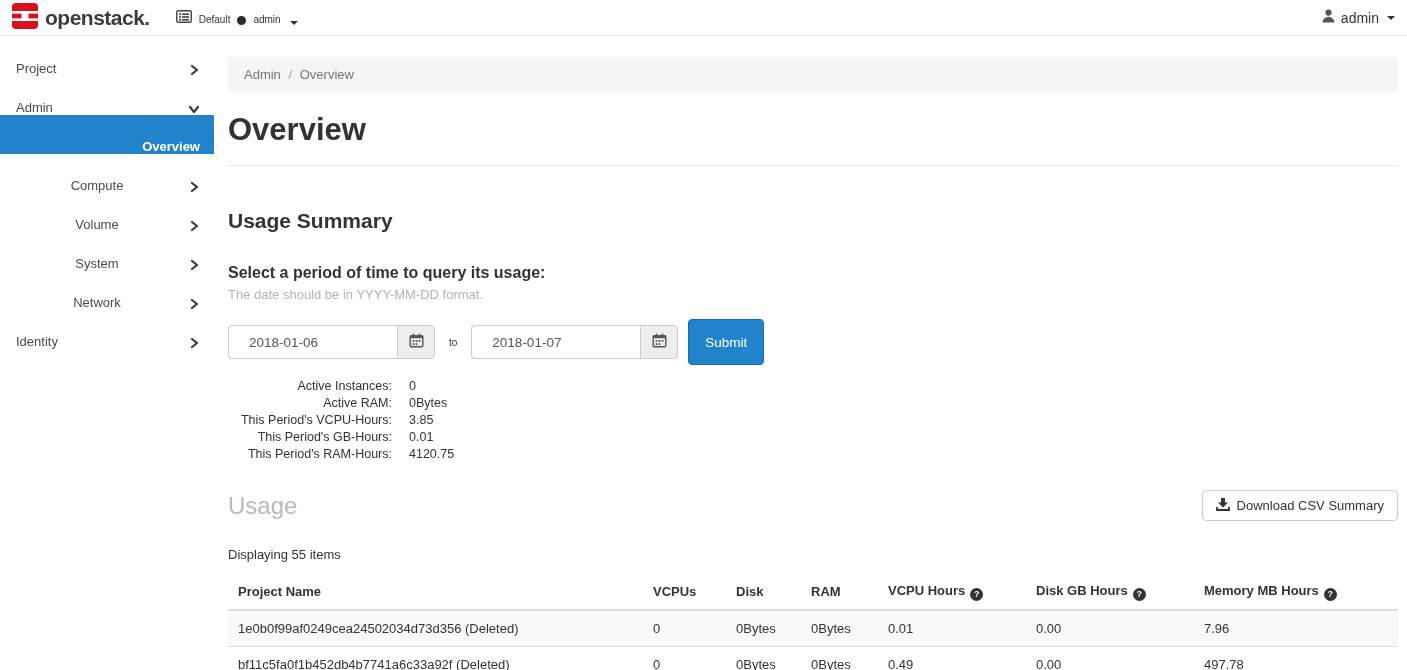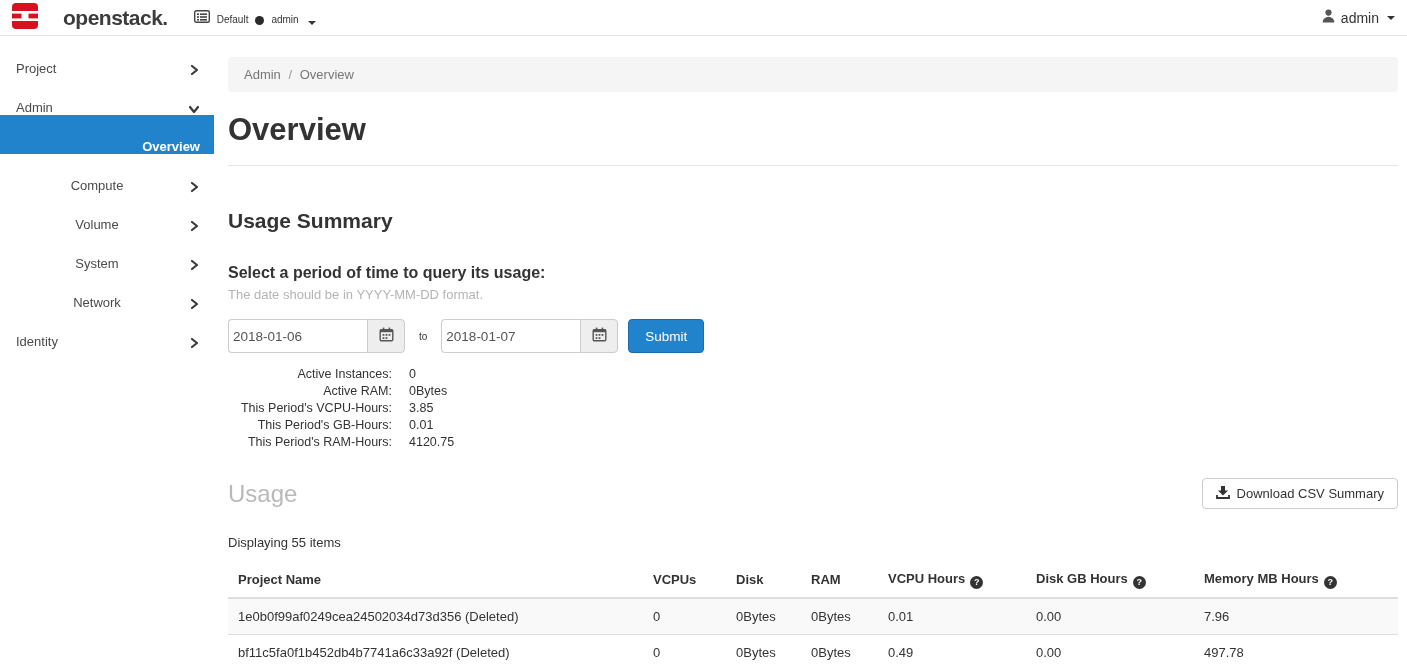--- a/index.html
+++ b/index.html
@@ -9,21 +9,21 @@
     background: #fff; color: #333;
     font-family: "Liberation Sans", sans-serif;
   }
   .app { width: 1407px; height: 670px; display: flex; flex-direction: column; }
 
   
   .navbar {
     height: 36px; flex: 0 0 36px; display: flex; align-items: center;
     padding: 0 12px; border-bottom: 1px solid #e2e2e2; background: #fff;
   }
-  .brand { display: flex; align-items: center; gap: 25px; cursor: pointer; }
+  .brand { display: flex; align-items: center; gap: 7px; cursor: pointer; }
   .brand-text { font-size: 21px; font-weight: bold; color: #3c3c3c; letter-spacing: -0.5px; }
   .ctx-switcher { margin-left: 26px; display: flex; align-items: flex-end; gap: 7px; font-size: 10px; color: #333; cursor: pointer; }
   .ctx-dot { width: 9px; height: 9px; border-radius: 50%; background: #2b2b2b; display: inline-block; }
   .caret { width: 0; height: 0; border-left: 4px solid transparent; border-right: 4px solid transparent; border-top: 4px solid #333; display: inline-block; margin-left: 2px; }
   .user-menu { margin-left: auto; display: flex; align-items: center; gap: 6px; font-size: 14px; color: #333; cursor: pointer; }
 
   
   .main { flex: 1; display: flex; min-height: 0; }
   .sidebar { width: 214px; flex: 0 0 214px; padding-top: 1px; }
   .nav-item {
@@ -49,31 +49,31 @@
     margin: 20px 0 0 0; padding-bottom: 17px; border-bottom: 1px solid #e5e5e5;
   }
   h3.section-title { font-size: 21px; font-weight: bold; color: #333; margin: 43px 0 0 0; }
   h4.prompt { font-size: 16px; font-weight: bold; color: #333; margin: 31px 0 0 0; }
   .hint { font-size: 13px; color: #b4b4b4; margin-top: 5px; }
 
   
   .date-form { margin-top: 17px; display: flex; align-items: center; }
   .input-group { display: flex; }
   .date-input {
-    width: 139px; height: 34px; border: 1px solid #ccc; border-right: none;
-    border-radius: 4px 0 0 4px; padding: 0 4px; font-size: 13.5px; color: #555;
+    width: 169px; height: 34px; border: 1px solid #ccc; border-right: none;
+    border-radius: 4px 0 0 4px; padding: 0 20px; font-size: 13.5px; color: #555;
     font-family: "Liberation Sans", sans-serif; outline: none; background: #fff;
   }
   .addon {
     width: 38px; height: 34px; background: #eee; border: 1px solid #ccc;
     border-radius: 0 4px 4px 0; display: flex; align-items: center; justify-content: center; cursor: pointer;
   }
   .to-label { margin: 0 14px; font-size: 10px; color: #333; }
   .btn-primary {
-    margin-left: 10px; height: 34px; padding: 0 16px;
+    margin-left: 10px; height: 46px; padding: 0 16px;
     background: #2083cc; border: 1px solid #1a6caa; border-radius: 4px;
     color: #fff; font-size: 13.5px; font-family: "Liberation Sans", sans-serif; cursor: pointer;
   }
 
   
   .stats { margin-top: 13px; }
   .stat-row { display: flex; line-height: 17px; font-size: 12.5px; }
   .stat-label { width: 164px; text-align: right; font-weight: normal; color: #333; flex: 0 0 164px; }
   .stat-value { margin-left: 17px; color: #333; }
 

